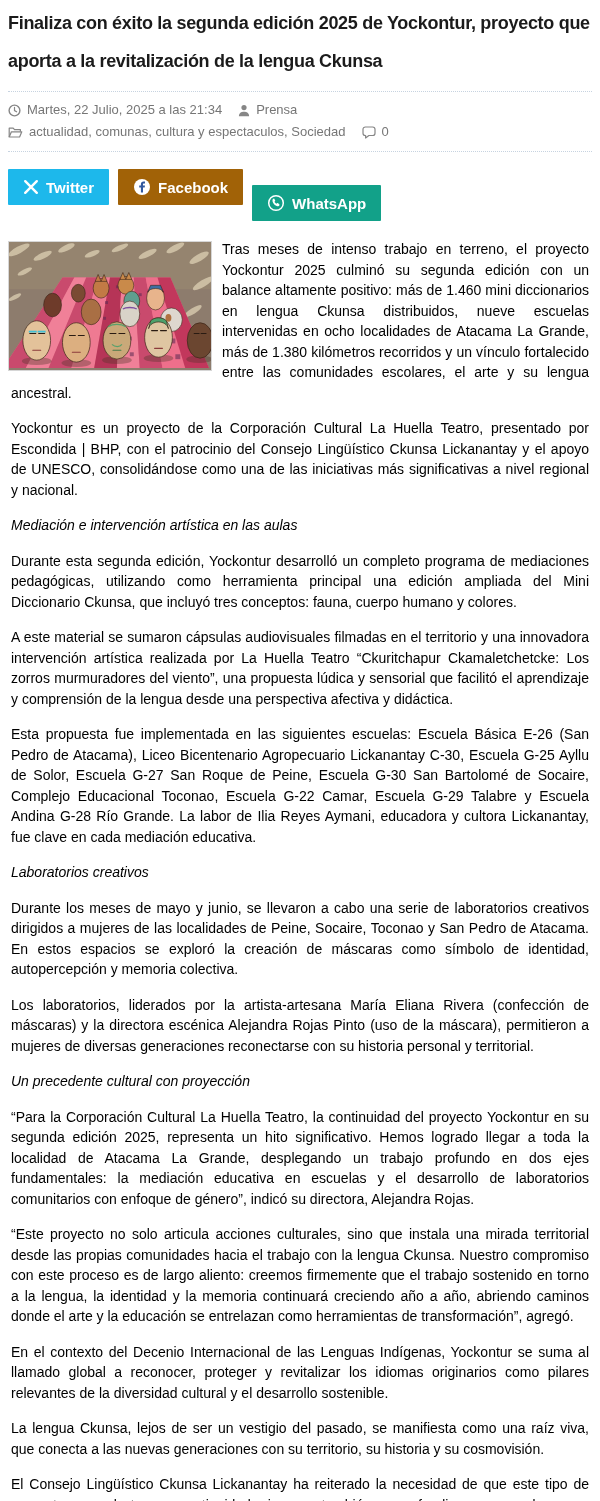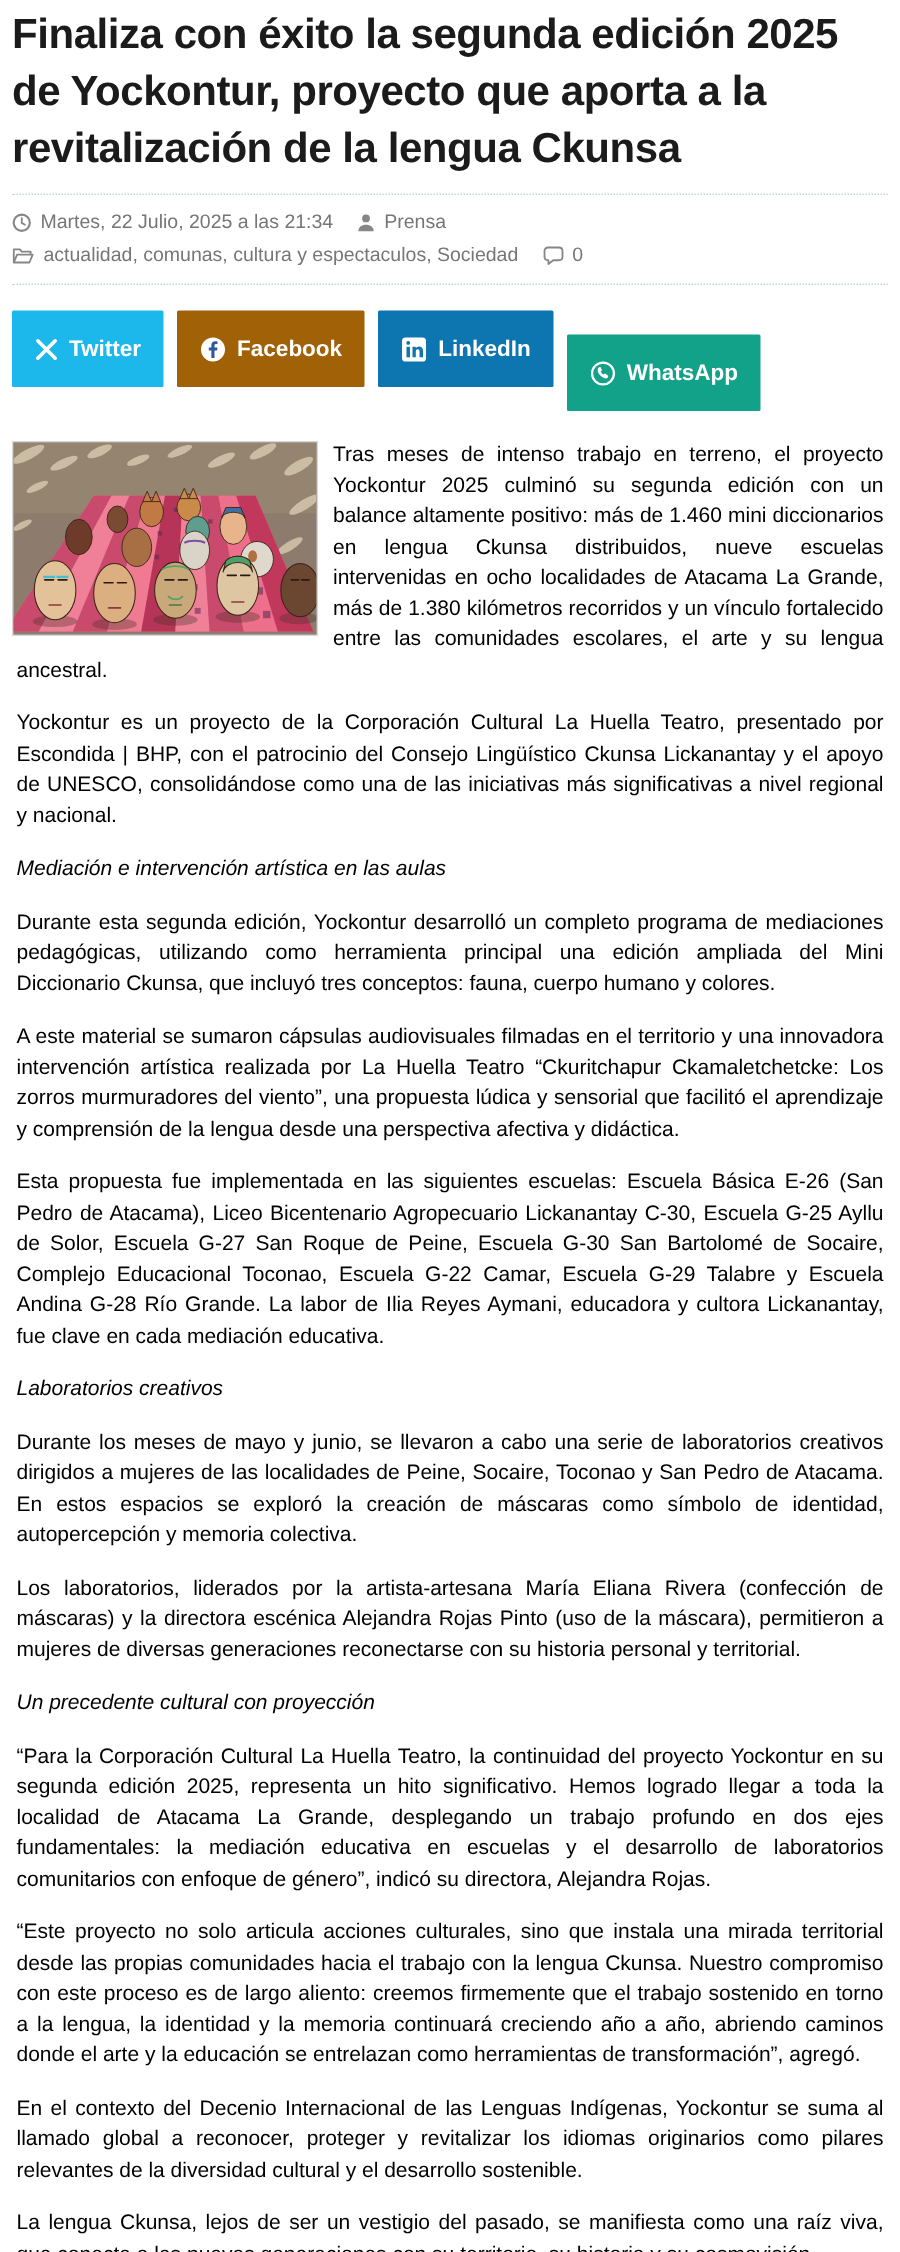--- a/index.html
+++ b/index.html
@@ -8,21 +8,21 @@
     min-height: 1501px;
     font-family: "Liberation Sans", "DejaVu Sans", sans-serif;
     color: #3e3e3e;
     -webkit-font-smoothing: antialiased;
   }
   .container { padding: 0 8px; }
 
   
   .article-title {
     margin: 4px 0 11px;
-    font-size: 28px;
+    font-size: 18px;
     line-height: 38px;
     font-weight: 700;
     color: #1b1b1b;
     letter-spacing: -0.3px;
   }
 
   
   .meta {
     border-top: 1px dotted #c7d3e0;
     border-bottom: 1px dotted #c7d3e0;
@@ -36,21 +36,21 @@
     row-gap: 2px;
     align-items: center;
   }
   .meta-item { display: inline-flex; align-items: center; gap: 6px; white-space: nowrap; justify-content: flex-end; }
   .meta-item.wide { white-space: normal; }
   .meta-item svg { flex: 0 0 auto; display: block; }
 
   
   .share { margin: 17px 0 0; display: flex; gap: 9px; }
   .share-btn {
-    height: 51px;
+    height: 36px;
     padding: 0 15px;
     display: inline-flex;
     align-items: center;
     gap: 7px;
     border: none;
     color: #ffffff;
     font-family: "Liberation Sans", sans-serif;
     font-size: 15px;
     font-weight: 700;
     cursor: pointer;
@@ -124,29 +124,20 @@
         <path d="M2.2 2.2l11.6 11.6M13.8 2.2L2.2 13.8" stroke="#ffffff" stroke-width="2.4" stroke-linecap="round"></path>
       </svg>
       <span>Twitter</span>
     </button>
     <button class="share-btn" style="background: #a16207; text-align: right;">
       <svg width="18" height="18" viewBox="0 0 18 18">
         <circle cx="9" cy="9" r="8" fill="#ffffff"></circle>
         <path d="M10 14.6V9.6h1.7l.3-2H10V6.4c0-.6.2-1 1-1h1V3.6c-.2 0-.8-.1-1.5-.1-1.6 0-2.6.9-2.6 2.6v1.5H6.2v2h1.7v5z" fill="#31589d"></path>
       </svg>
       <span>Facebook</span>
-    </button>
-    <button class="share-btn" style="background: rgb(13, 118, 176);">
-      <svg width="18" height="18" viewBox="0 0 18 18">
-        <rect x="1" y="1" width="16" height="16" rx="2.4" fill="#ffffff"></rect>
-        <rect x="4" y="7.2" width="2.3" height="7" fill="#0d76b0"></rect>
-        <circle cx="5.15" cy="4.6" r="1.3" fill="#0d76b0"></circle>
-        <path d="M8 7.2h2.2v1c.4-.7 1.2-1.2 2.2-1.2 1.7 0 2.6 1.1 2.6 3v4.2h-2.3v-3.8c0-1-.4-1.5-1.2-1.5-.8 0-1.3.6-1.3 1.5v3.8H8z" fill="#0d76b0"></path>
-      </svg>
-      <span>LinkedIn</span>
     </button>
     <button class="share-btn" style="background: rgb(18, 161, 137); margin-top: 16px;">
       <svg width="18" height="18" viewBox="0 0 18 18">
         <circle cx="9" cy="9" r="7.3" fill="none" stroke="#ffffff" stroke-width="1.5"></circle>
         <path d="M12.4 11.3c-.2.6-1.1 1.1-1.8 1-1.2-.2-2.6-1-3.7-2.3-1-1.2-1.6-2.7-1.4-3.9.1-.7.8-1.4 1.4-1.5.2 0 .4.1.5.3l.8 1.6c.1.2.1.4-.1.6l-.6.6c.3.7 1 1.6 1.8 2l.7-.5c.2-.1.4-.2.6-.1l1.5 1c.2.2.3.4.3.6z" fill="#ffffff"></path>
       </svg>
       <span>WhatsApp</span>
     </button>
   </div>
 

